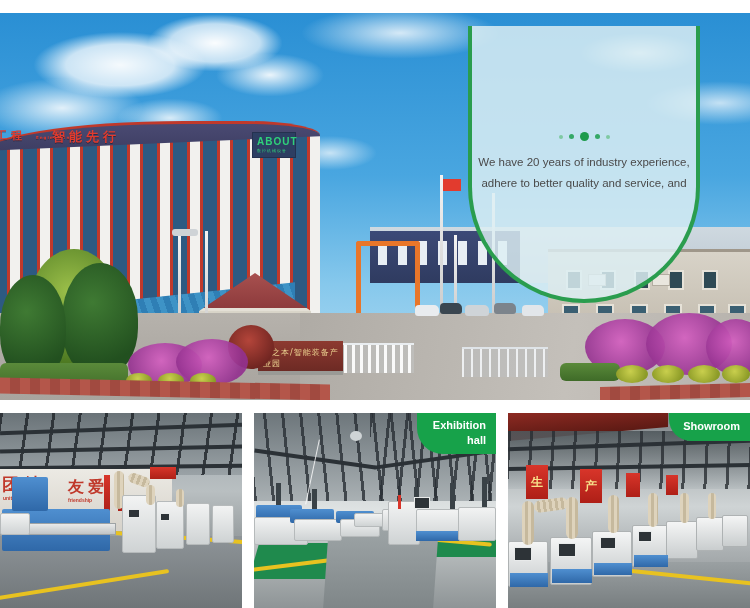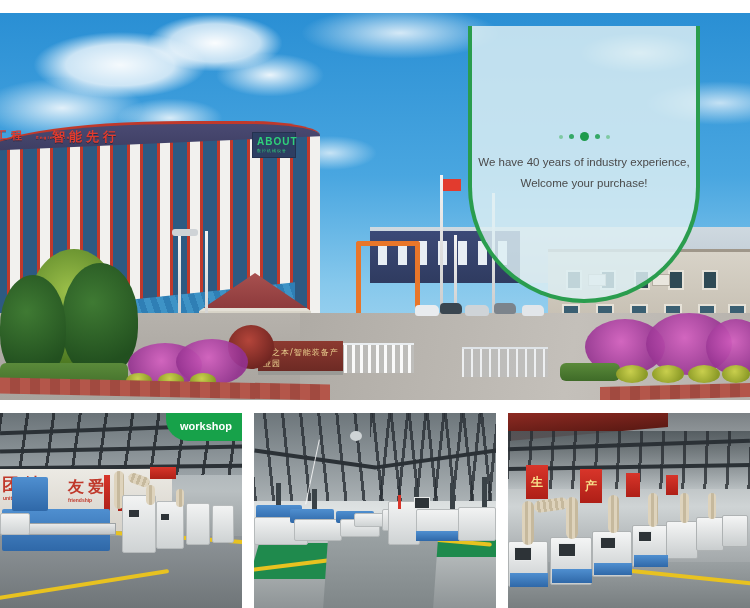--- a/index.html
+++ b/index.html
@@ -474,22 +474,22 @@
 
     <div class="shield">
       <div class="dots">
         <span class="dot" style="width:4px;height:4px;background:#7fc9a2"></span>
         <span class="dot" style="width:5px;height:5px;background:#35a866"></span>
         <span class="dot" style="width:9px;height:9px;background:#1d9b4c"></span>
         <span class="dot" style="width:5px;height:5px;background:#35a866"></span>
         <span class="dot" style="width:4px;height:4px;background:#7fc9a2"></span>
       </div>
       <div class="shield-body">
-        <div>We have 40 years of industry experience,</div>
-        <div>Welcome your purchase!</div>
+        <div>We have 20 years of industry experience,</div>
+        <div>adhere to better quality and service, and</div>
       </div>
     </div>
   </div>
 
   <div class="thumbs">
 
     <div class="thumb">
       <div class="ws"></div>
       <div class="roof-trusses"></div>
       <div class="truss-beam" style="left:0;top:14px;width:242px;transform:rotate(-2deg);"></div>
@@ -519,23 +519,20 @@
 
       <div class="machine-white" style="left:122px;top:82px;width:34px;height:58px;"></div>
       <div class="machine-white" style="left:156px;top:88px;width:28px;height:48px;"></div>
       <div class="machine-white" style="left:186px;top:90px;width:24px;height:42px;"></div>
       <div class="machine-white" style="left:212px;top:92px;width:22px;height:38px;"></div>
       <div class="duct" style="left:146px;top:72px;width:9px;height:20px;"></div>
       <div class="duct" style="left:176px;top:76px;width:8px;height:18px;"></div>
       <div class="sr-screen" style="left:128px;top:96px;width:12px;height:9px;"></div>
       <div class="sr-screen" style="left:160px;top:100px;width:10px;height:8px;"></div>
 
-      <div class="tag">
-        <span>workshop</span>
-      </div>
     </div>
 
     <div class="thumb">
       <div class="ex"></div>
       <div class="ex-roof"></div>
       <div class="ex-roof2"></div>
       <div class="truss-beam" style="left:0;top:44px;width:122px;transform:rotate(8deg);"></div>
       <div class="truss-beam" style="left:120px;top:44px;width:124px;transform:rotate(-8deg);"></div>
       <div class="ex-col" style="left:22px;top:70px;height:56px;"></div>
       <div class="ex-col" style="left:58px;top:76px;height:48px;"></div>
@@ -560,20 +557,24 @@
 
       <div class="machine-white" style="left:100px;top:100px;width:34px;height:14px;"></div>
       <div class="machine-white" style="left:128px;top:96px;width:40px;height:22px;"></div>
       <div class="machine-white" style="left:134px;top:88px;width:32px;height:44px;"></div>
       <div class="machine-white" style="left:162px;top:96px;width:62px;height:32px;"></div>
       <div class="sr-base" style="left:162px;top:118px;width:62px;height:10px;"></div>
       <div class="sr-screen" style="left:160px;top:84px;width:16px;height:12px;"></div>
       <div class="machine-white" style="left:204px;top:94px;width:38px;height:34px;"></div>
       <div style="position:absolute;left:144px;top:82px;width:3px;height:14px;background:#d8352a;"></div>
 
+      <div class="tag two">
+        <div>Exhibition</div>
+        <div>hall</div>
+      </div>
     </div>
 
     <div class="thumb">
       <div class="sr"></div>
       <div class="sr-roofred"></div>
       <div class="sr-truss"></div>
       <div class="truss-beam" style="left:0;top:30px;width:242px;transform:rotate(-2deg);"></div>
       <div class="truss-beam" style="left:0;top:52px;width:242px;transform:rotate(-1deg);"></div>
       <div class="sr-banner" style="left:18px;top:52px;">生</div>
       <div class="sr-banner" style="left:72px;top:56px;">产</div>
@@ -602,16 +603,19 @@
       <div class="sr-screen" style="left:130px;top:118px;width:14px;height:11px;"></div>
 
       <div class="duct" style="left:14px;top:88px;width:12px;height:44px;border-radius:10px;"></div>
       <div class="duct" style="left:26px;top:86px;width:34px;height:12px;transform:rotate(-8deg);"></div>
       <div class="duct" style="left:58px;top:84px;width:12px;height:42px;border-radius:10px;"></div>
       <div class="duct" style="left:100px;top:82px;width:11px;height:38px;border-radius:10px;"></div>
       <div class="duct" style="left:140px;top:80px;width:10px;height:34px;border-radius:10px;"></div>
       <div class="duct" style="left:172px;top:80px;width:9px;height:30px;border-radius:10px;"></div>
       <div class="duct" style="left:200px;top:80px;width:8px;height:26px;border-radius:10px;"></div>
 
+      <div class="tag">
+        <span>Showroom</span>
+      </div>
     </div>
 
   </div>
 </div>
 
 </body></html>

